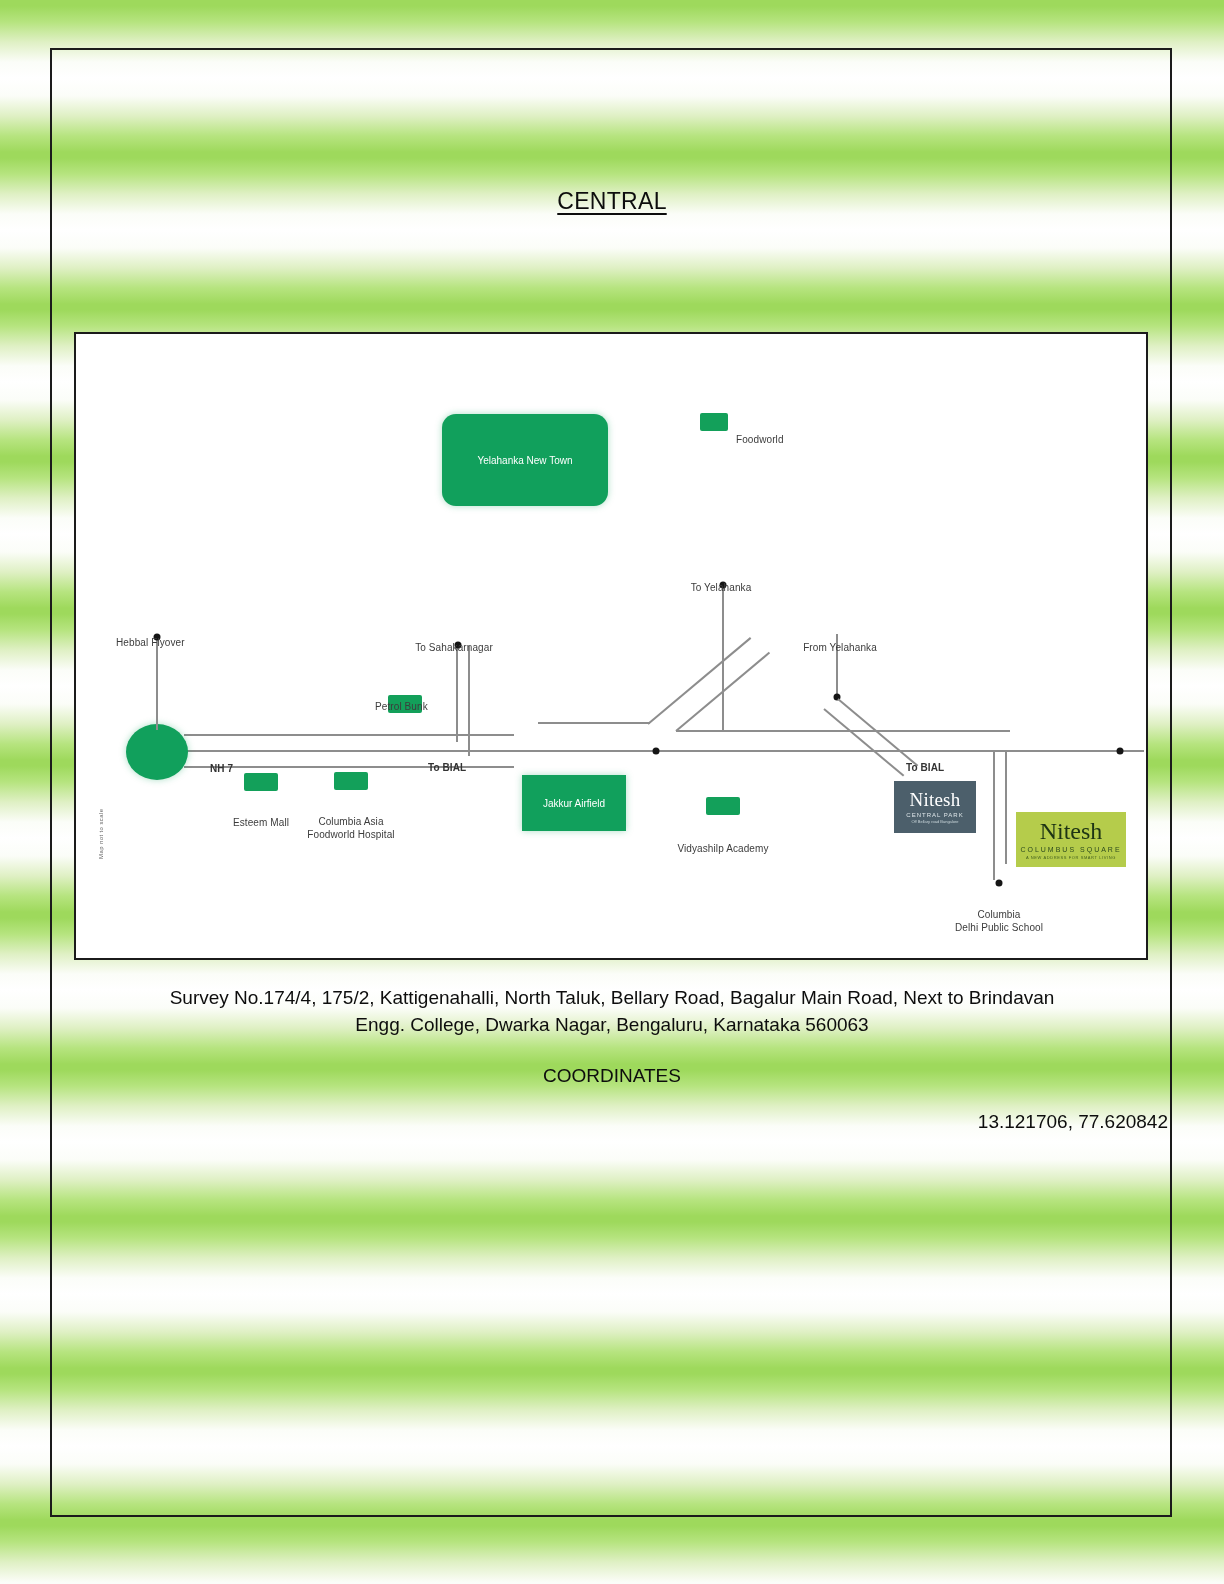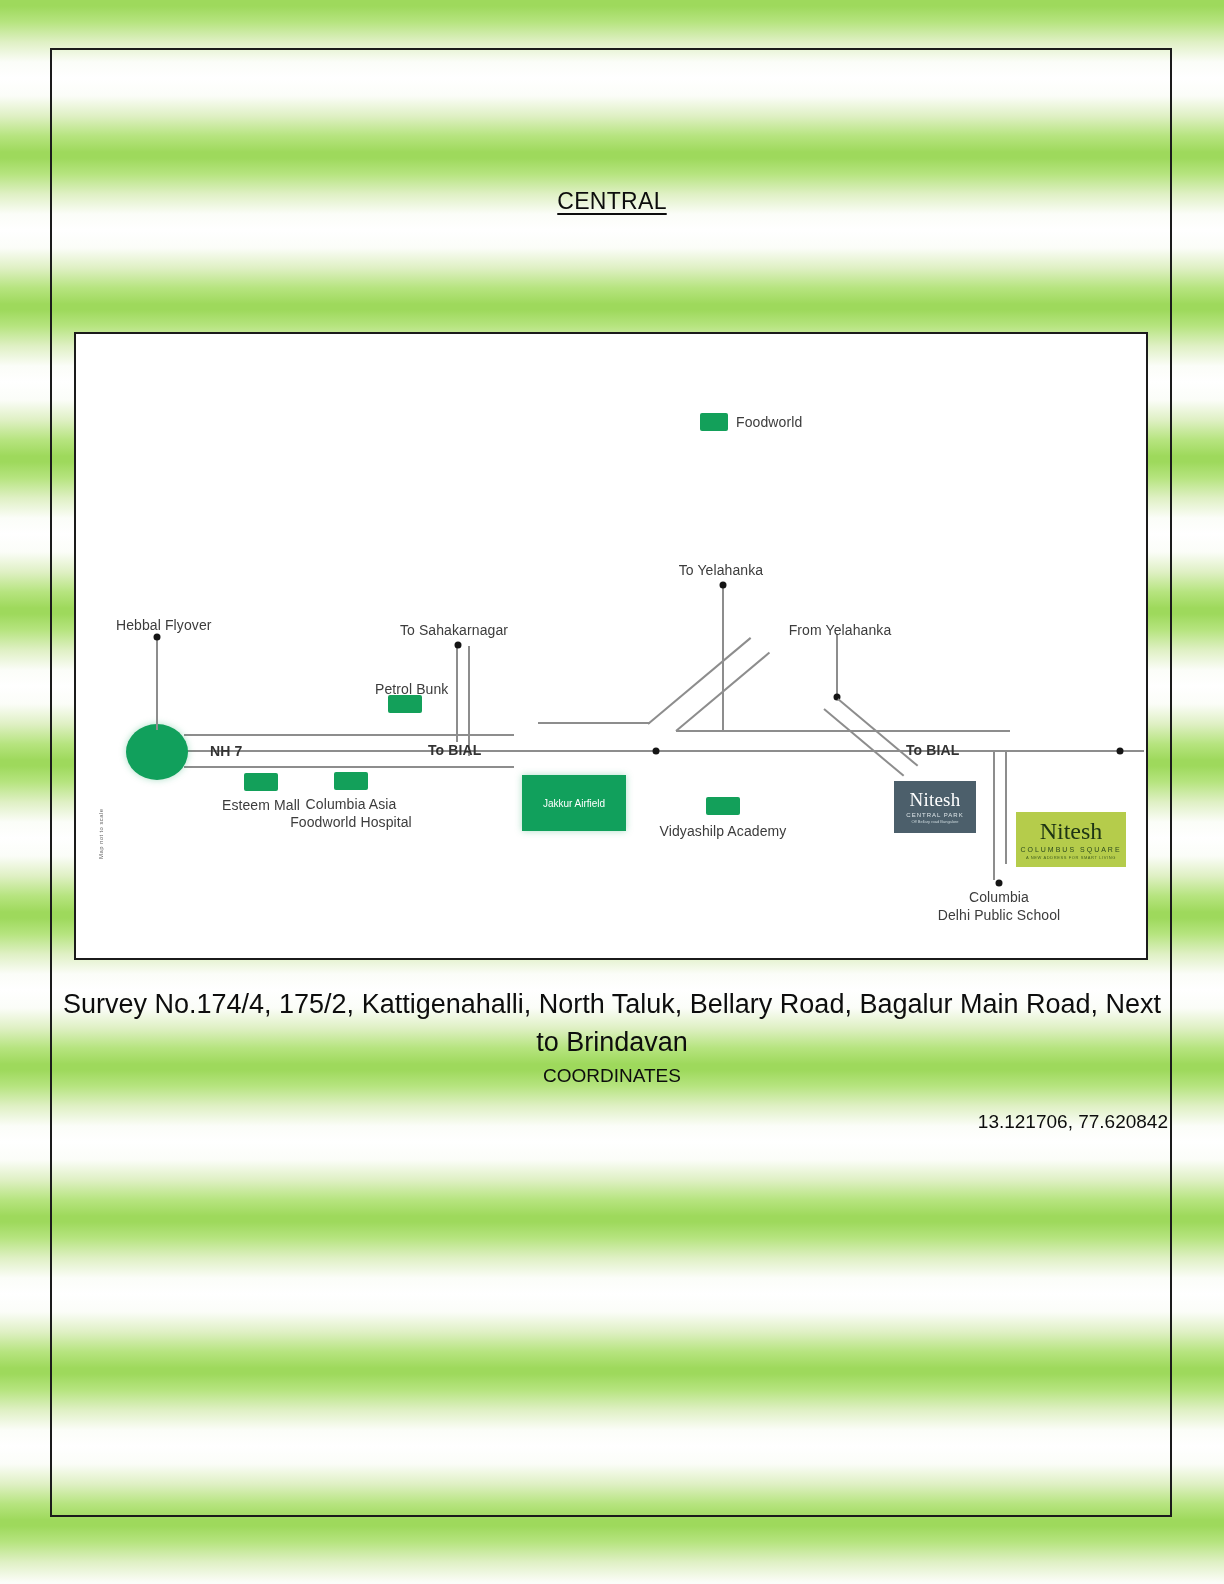--- a/index.html
+++ b/index.html
@@ -76,25 +76,26 @@
   }
   #map-canvas {
     position: absolute;
     inset: 0;
     overflow: hidden;
   }
 
   
   .map-label {
     position: absolute;
-    font-size: 14px;
+    font-size: 10px;
     color: #3c3c3c;
     white-space: nowrap;
     line-height: 1.25;
     letter-spacing: 0.1px;
+    margin-top: 20px;
   }
   .map-label.center { text-align: center; transform: translateX(-50%); }
 
   .green-box {
     position: absolute;
     background: #13a05a;
     border-radius: 2px;
   }
   .green-card {
     position: absolute;
@@ -210,21 +211,21 @@
   .body-text {
     position: absolute;
     left: 56px;
     right: 56px;
     text-align: center;
     color: #0d0d0d;
     z-index: 3;
   }
   #address-text {
     top: 985px;
-    font-size: 27px;
+    font-size: 19px;
     line-height: 1.42;
   }
   #coordinates-heading {
     top: 1065px;
     font-size: 19px;
   }
   #coordinates-value {
     top: 1111px;
     font-size: 19px;
     text-align: right;
@@ -235,20 +236,23 @@
 
 <div id="page-backdrop"></div>
 
 <div id="page-frame"></div>
 
 <div id="location-heading">CENTRAL</div>
 
 <div id="map-panel">
   <div id="map-canvas">
 
+    <div class="green-card" id="area-yelahanka" style="left:366px; top:80px; width:166px; height:92px;">
+      <span>Yelahanka New Town</span>
+    </div>
 
     <div class="green-box" id="legend-foodworld-swatch" style="left:624px; top:79px; width:28px; height:18px;"></div>
     <div class="map-label" style="left:660px; top:80px;">Foodworld</div>
 
     <div class="road-h" style="left:108px; top:416px; width:960px;"></div>
 
     <div class="road-h" style="left:108px; top:400px; width:330px;"></div>
     <div class="road-h" style="left:108px; top:432px; width:330px;"></div>
 
     <div class="green-ellipse" id="hebbal-roundabout" style="left:50px; top:390px; width:62px; height:56px;"></div>
@@ -323,16 +327,17 @@
     <div class="map-label center" style="left:923px; top:555px;">
       <div>Columbia</div>
       <div>Delhi Public School</div>
     </div>
 
   </div>
 </div>
 
 <div class="body-text" id="address-text">
   <div>Survey No.174/4, 175/2, Kattigenahalli, North Taluk, Bellary Road, Bagalur Main Road, Next to Brindavan</div>
+  <div>Engg. College, Dwarka Nagar, Bengaluru, Karnataka 560063</div>
 </div>
 
 <div class="body-text" id="coordinates-heading">COORDINATES</div>
 <div class="body-text" id="coordinates-value">13.121706, 77.620842</div>
 
 </body></html>

